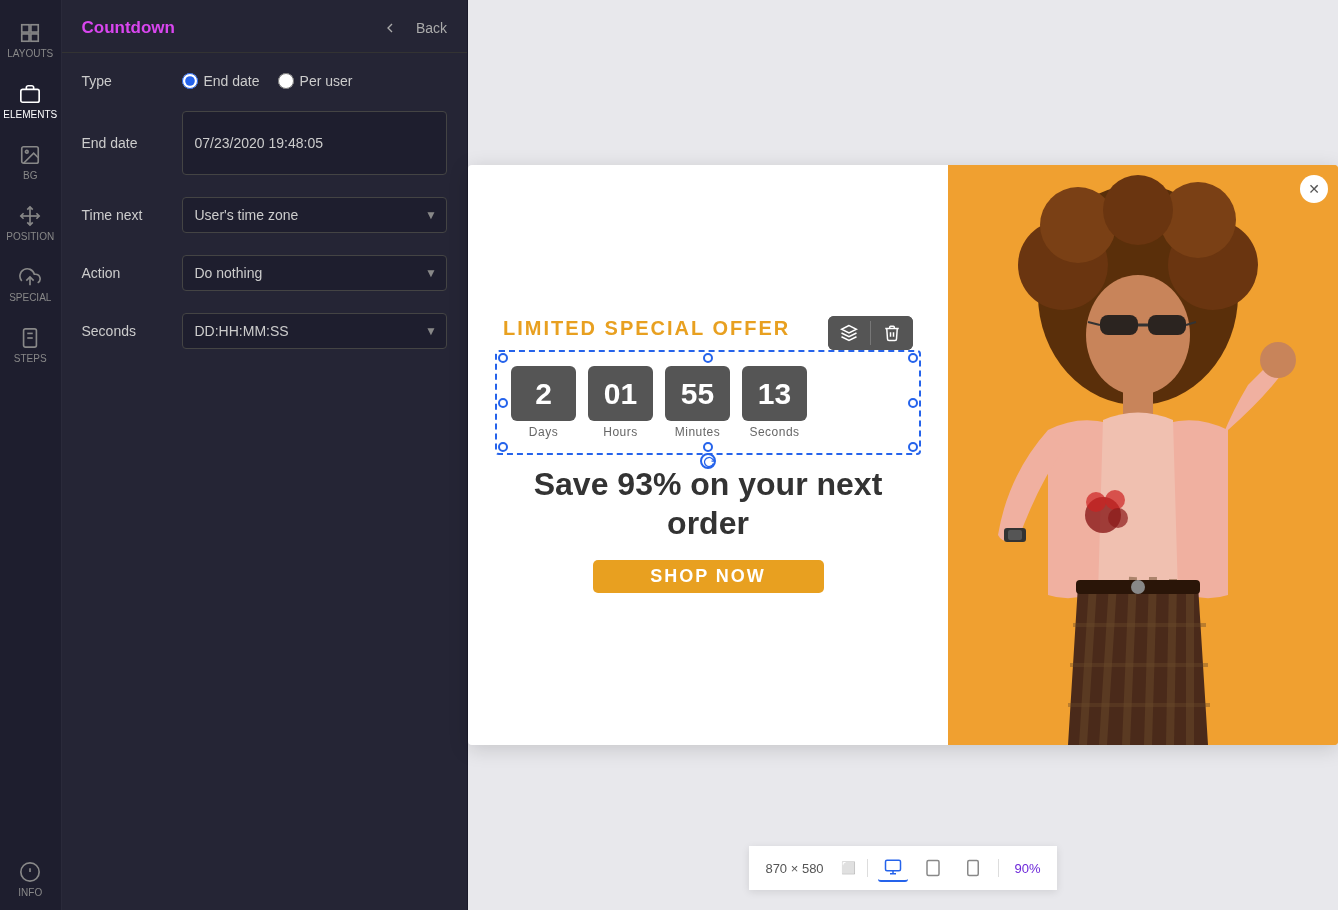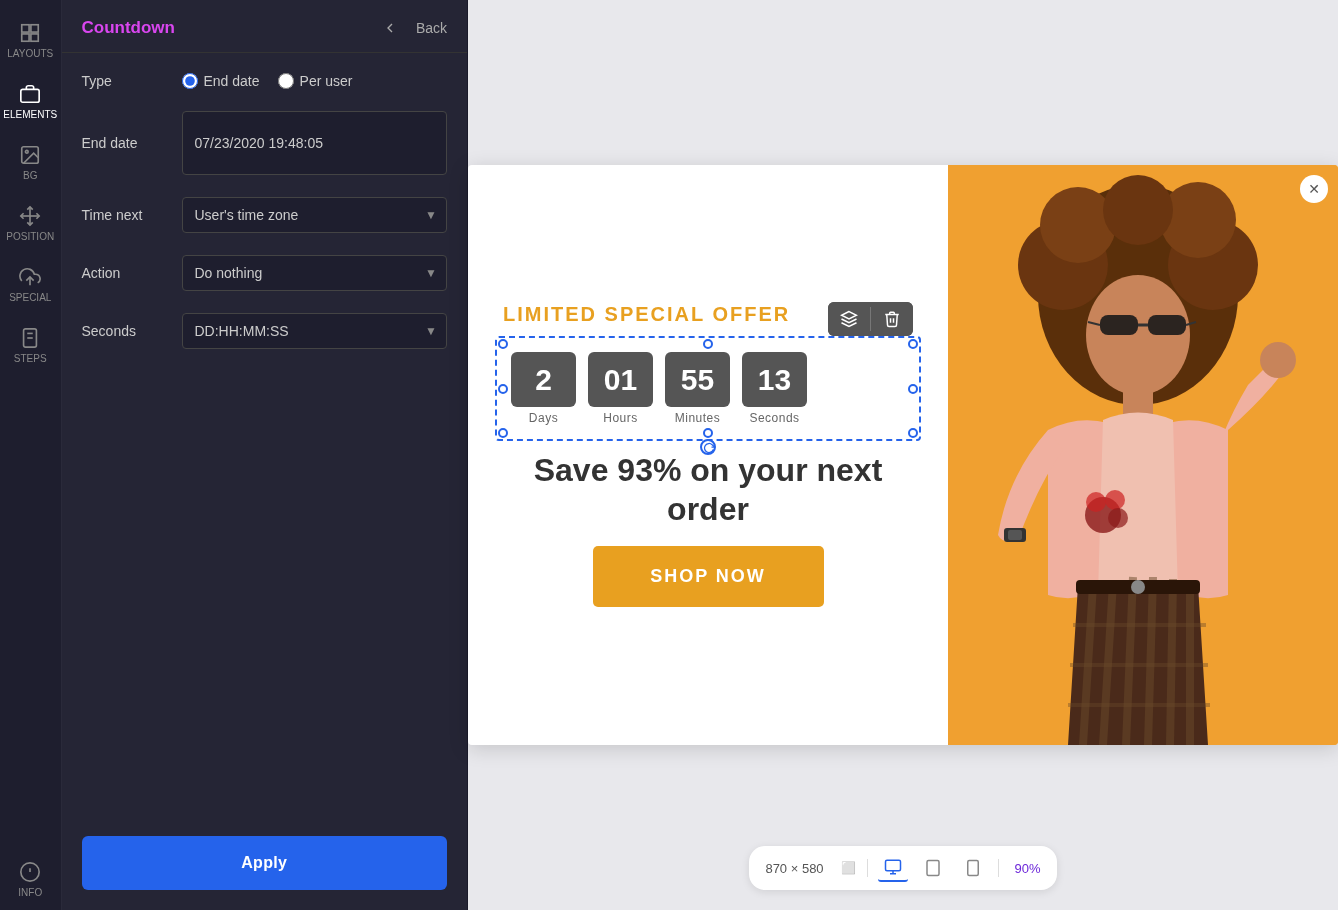--- a/index.html
+++ b/index.html
@@ -309,21 +309,21 @@
 
     .shop-now-btn {
       background: #e8a020;
       color: #fff;
       border: none;
       border-radius: 5px;
       font-size: 18px;
       font-weight: 700;
       letter-spacing: 2px;
       text-transform: uppercase;
-      padding: 20px 0;
+      padding: 6px 0;
       width: 231px;
       cursor: pointer;
       align-self: center;
     }
 
     
     .card-close-btn {
       position: absolute;
       top: 10px;
       right: 10px;
@@ -342,21 +342,21 @@
     }
 
     
     .status-bar {
       position: absolute;
       bottom: 20px;
       display: flex;
       align-items: center;
       gap: 10px;
       background: #fff;
-      border-radius: 16px;
+      border-radius: 0;
       padding: 8px 16px;
       box-shadow: 0 2px 8px rgba(0,0,0,0.1);
     }
     .status-bar-size {
       font-size: 13px;
       color: #555;
       margin-right: 8px;
     }
     .view-btn {
       background: none;
@@ -529,21 +529,20 @@
           <option>DD:HH:MM:SS</option>
           <option>HH:MM:SS</option>
           <option>MM:SS</option>
         </select>
         <span class="select-arrow">▼</span>
       </div>
     </div>
 
   </div>
 
-  <button class="apply-btn">Apply</button>
 </div>
 
 <div class="canvas-area">
 
   <div class="preview-card">
 
     <div class="preview-left">
       <div class="limited-special">LIMITED SPECIAL OFFER</div>
 
       <div class="countdown-wrapper" style="position:relative; display:inline-block; padding: 8px;">

